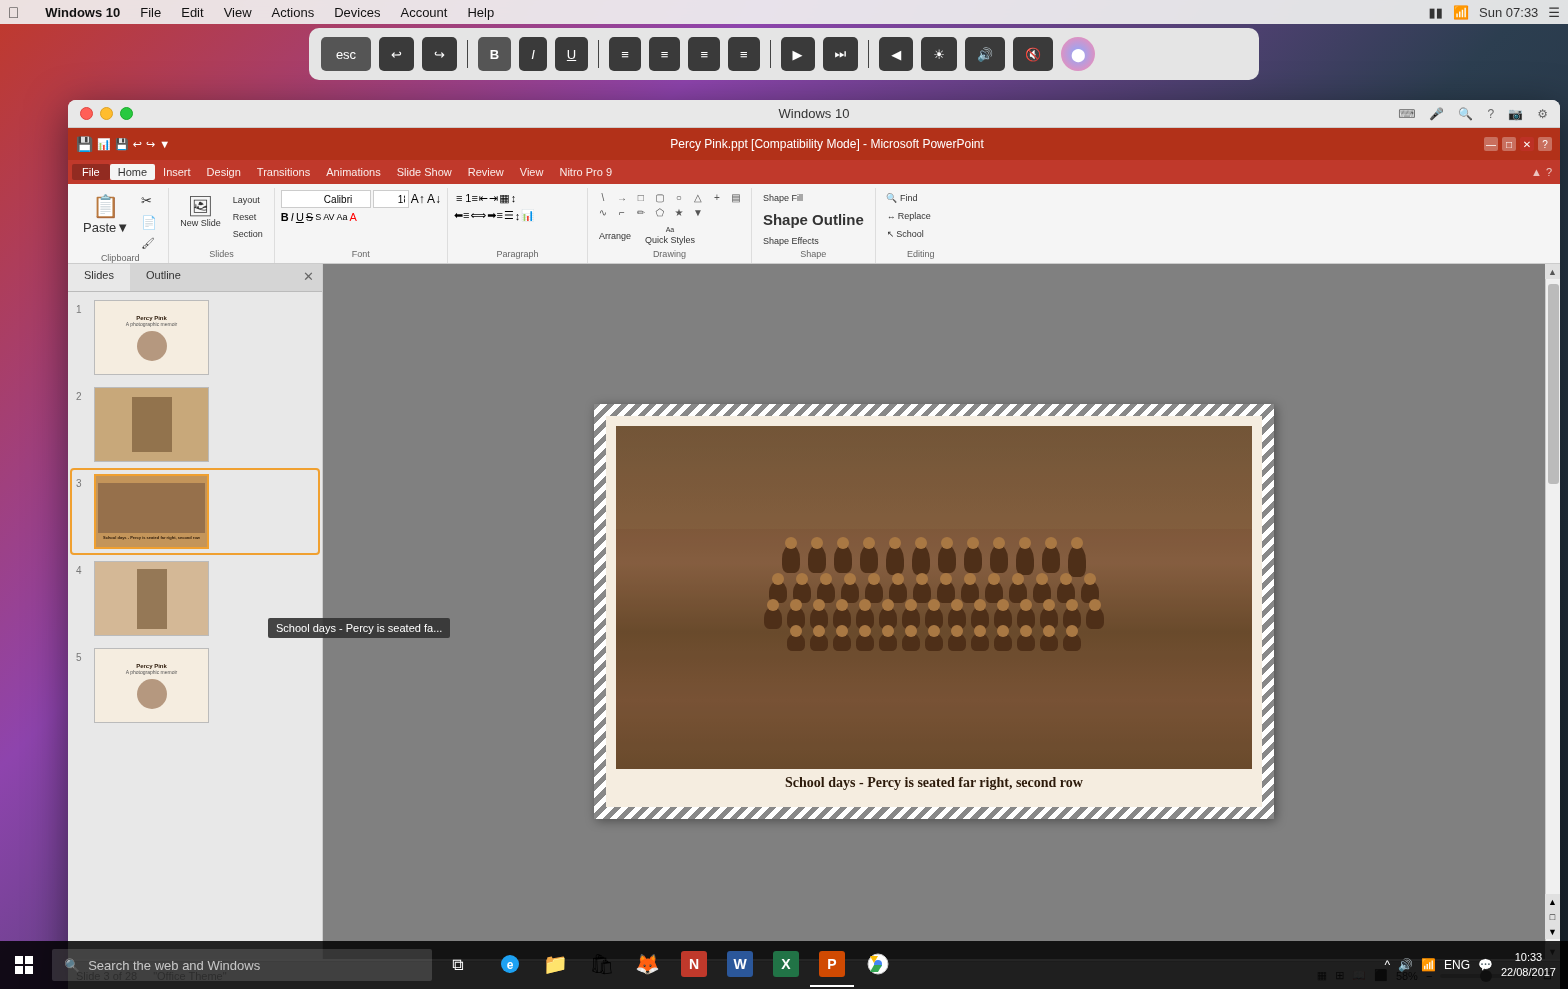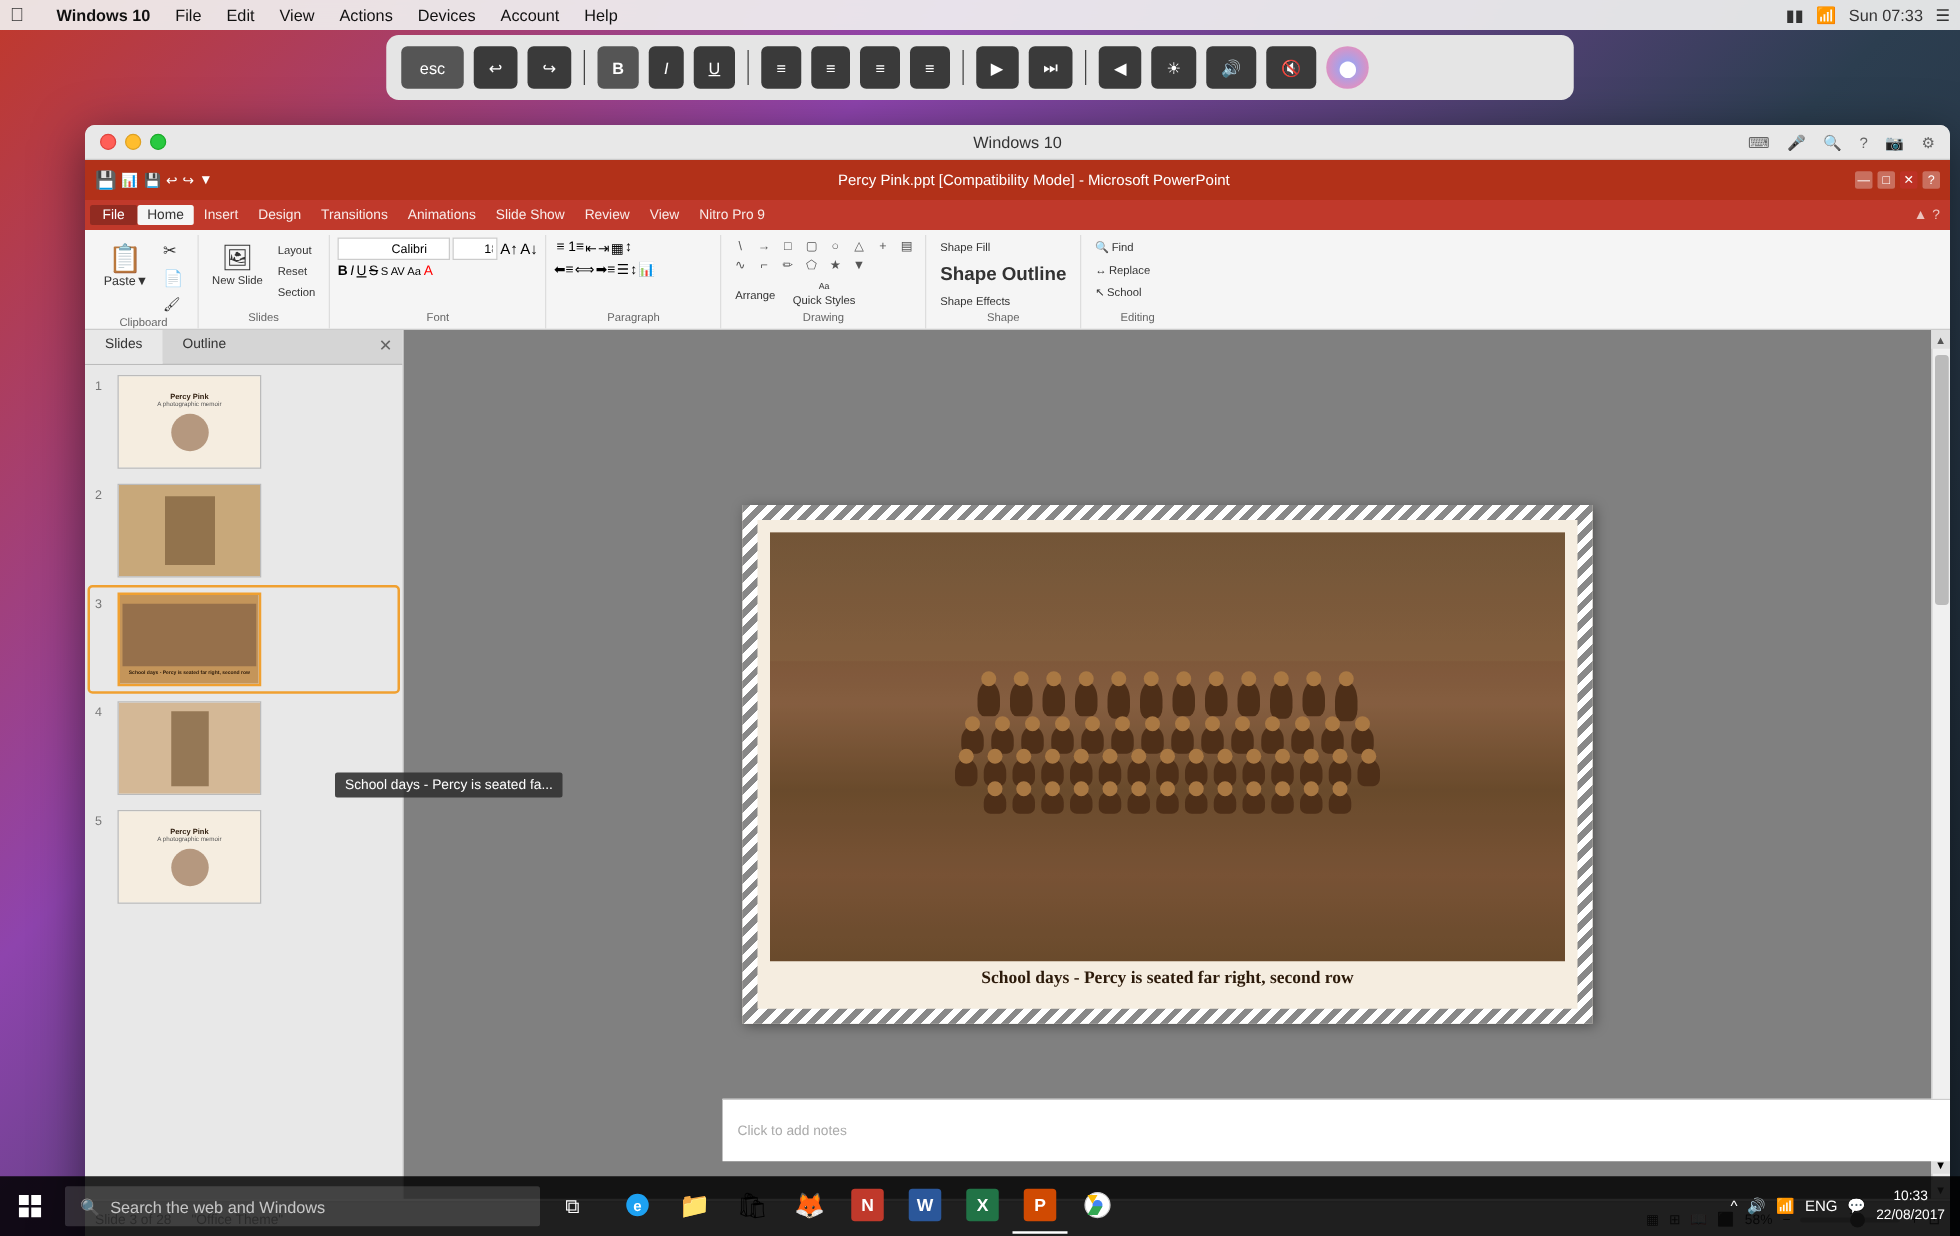--- a/index.html
+++ b/index.html
@@ -775,21 +775,21 @@
       <span style="color:rgba(255,255,255,0.7); font-size:11px; padding-right:4px; cursor:pointer;">?</span>
     </div>
 
     <div class="ribbon">
 
       <div class="ribbon-group" style="width:80px;">
         <div style="display:flex;flex-direction:column;align-items:center;gap:2px;flex:1;">
           <div style="display:flex;gap:2px;align-items:flex-start;flex:1;">
             <div class="ribbon-btn" style="flex-direction:column;">
               <span style="font-size:22px;">📋</span>
-              <span style="font-size:10px;">Paste▼</span>
+              <span style="font-size:13px;">Paste▼</span>
             </div>
             <div style="display:flex;flex-direction:column;gap:1px;">
               <div class="ribbon-btn-sm" style="font-size:13px;">✂</div>
               <div class="ribbon-btn-sm" style="font-size:13px;">📄</div>
               <div class="ribbon-btn-sm" style="font-size:11px;">🖌</div>
             </div>
           </div>
         </div>
         <span class="ribbon-group-label">Clipboard</span>
       </div>
@@ -1062,23 +1062,20 @@
                 </div>
 
                 <div style="position:absolute;top:0;left:0;right:0;bottom:0;background:rgba(140,90,40,0.3);mix-blend-mode:multiply;pointer-events:none;"></div>
               </div>
             </div>
             <div class="slide-caption">School days - Percy is seated far right, second row</div>
           </div>
         </div>
       </div>
 
-      <div class="notes-area">
-        <span>Click to add notes</span>
-      </div>
     </div>
 
     <div class="status-bar">
       <span>Slide 3 of 28</span>
       <span style="margin-left:16px;">"Office Theme"</span>
       <div class="status-right">
         <span>▦</span>
         <span>⊞</span>
         <span>📖</span>
         <span>⬛</span>

